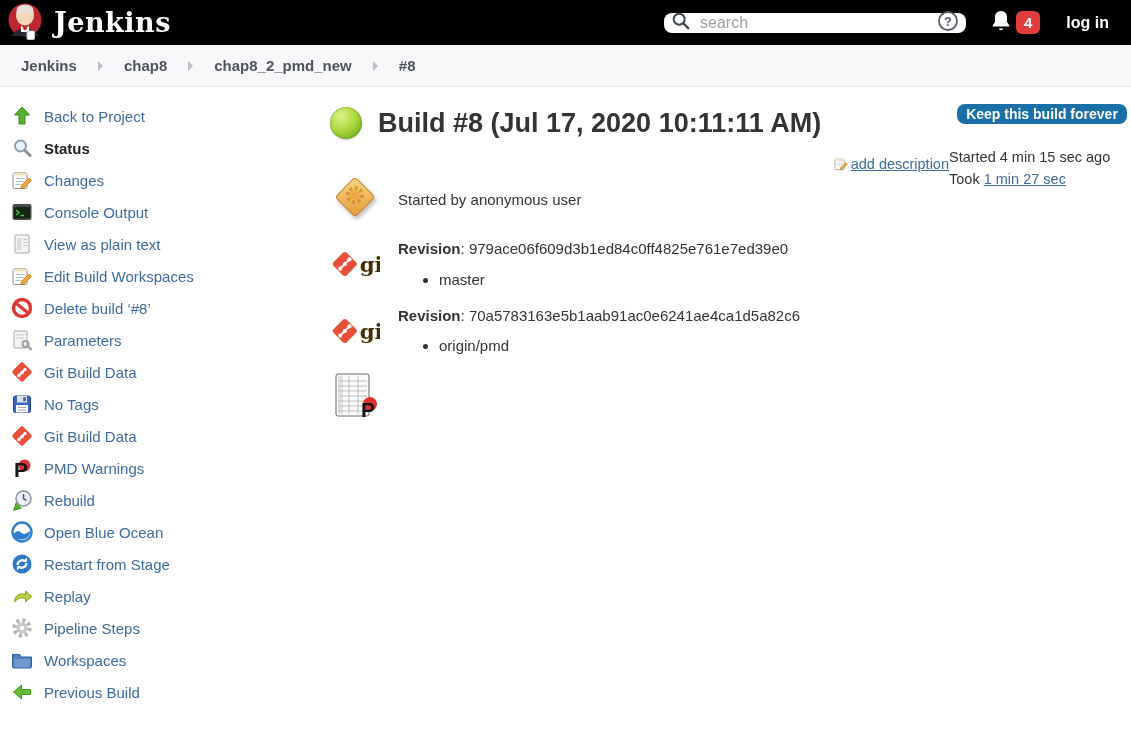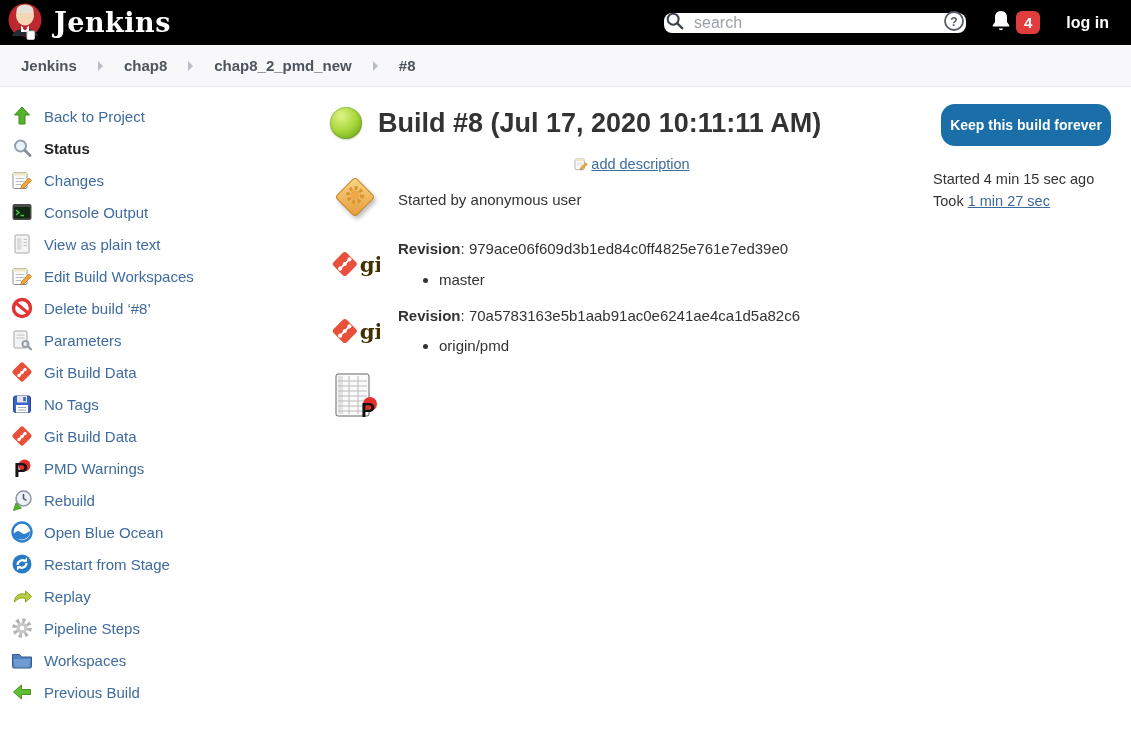--- a/index.html
+++ b/index.html
@@ -9,49 +9,49 @@
   *{box-sizing:border-box}
   html,body{margin:0;padding:0}
   body{
     width:1131px;height:730px;overflow:hidden;background:#fff;
     font-family:"Liberation Sans",sans-serif;color:var(--text);
   }
   a{cursor:pointer}
   
   .topbar{height:45px;background:var(--header-bg);display:flex;align-items:center;padding:0 22px 0 6px;gap:8px}
   .brand{font-family:"DejaVu Serif",serif;font-weight:700;color:#fff;font-size:27px;letter-spacing:.5px;line-height:1;margin-left:2px}
-  .searchbox{margin-left:auto;width:302px;height:20px;background:#fff;border-radius:8px;display:flex;align-items:center;padding:0 1px;gap:7px}
+  .searchbox{margin-left:auto;width:302px;height:20px;background:#fff;border-radius:8px;display:flex;align-items:center;padding:0 7px;gap:7px}
   .searchbox input{flex:1;border:0;outline:0;font-size:16px;color:#333;font-family:"Liberation Sans",sans-serif;min-width:0}
   .searchbox input::placeholder{color:#9aa0a6}
   .bellwrap{display:flex;align-items:center;margin-left:16px;gap:4px}
   .badge{background:var(--badge);color:#fff;font-weight:700;font-size:15px;line-height:1;border-radius:6px;padding:4px 8px}
   .login{color:#fff;font-weight:700;font-size:16px;margin-left:18px;text-decoration:none}
   
   .breadcrumb-bar{height:42px;background:var(--breadcrumb-bg);border-bottom:1px solid #e9e9ed;display:flex;align-items:center;padding:0 21px}
   .crumb{font-weight:700;color:#4d545d;font-size:15px;text-decoration:none}
   .chev{width:0;height:0;border-left:5px solid #b9bec6;border-top:5px solid transparent;border-bottom:5px solid transparent;margin:0 21px}
   
   .layout{display:flex;align-items:flex-start}
   .sidebar{width:330px;flex:0 0 330px;padding:13px 0 0 10px}
   .side-item{display:flex;align-items:center;gap:10px;height:32px;font-size:15px;cursor:pointer}
   .side-item .lbl{color:var(--link)}
   .side-item.active .lbl{color:#222;font-weight:700}
   .side-icon{width:24px;height:24px;flex:0 0 24px;display:flex;align-items:center;justify-content:center}
   
-  .main{flex:1;display:flex;padding:15px 20px 0 0}
+  .main{flex:1;display:flex;padding:15px 4px 0 0}
   .main-left{flex:1;min-width:0}
   .main-right{width:178px;flex:0 0 178px;padding-top:2px}
   .h1row{display:flex;align-items:center;gap:16px;margin-top:5px}
   .ball{width:32px;height:32px;border-radius:50%;flex:0 0 32px;
     background:radial-gradient(circle at 35% 28%,#ddf489 0%,#a9d73c 48%,#66a513 92%);
     box-shadow:inset 0 0 2px rgba(40,80,0,.6),0 1px 2px rgba(0,0,0,.2)}
   .h1{font-size:27px;font-weight:700;color:#333;white-space:nowrap}
-  .adddesc-row{display:flex;justify-content:center;margin:17px 0 4px}
+  .adddesc-row{display:flex;justify-content:flex-end;margin:17px 0 4px}
   .adddesc{display:inline-flex;align-items:center;gap:2px;color:var(--link);font-size:14.5px;text-decoration:underline}
-  .keep-btn{width:170px;height:42px;background:var(--accent);border:none;border-radius:14px;color:#fff;
+  .keep-btn{width:170px;height:20px;background:var(--accent);border:none;border-radius:8px;color:#fff;
     font-weight:700;font-size:14px;font-family:"Liberation Sans",sans-serif;cursor:pointer;display:block;margin-left:auto}
   .times{margin-top:23px;font-size:14.5px;line-height:1.5;color:#333}
   .times a{color:var(--link);text-decoration:underline}
   .crow{display:flex;align-items:center;gap:18px;margin-bottom:14px}
   .icon-cell{width:50px;flex:0 0 50px;display:flex;justify-content:center}
   .ctext{font-size:15px;line-height:1.45}
   .ctext b{font-weight:700}
   .ctext ul{margin:9px 0 0;padding-left:41px}
   .ctext li{margin:0;color:#333}
   .ctext a{color:var(--link);text-decoration:underline}

